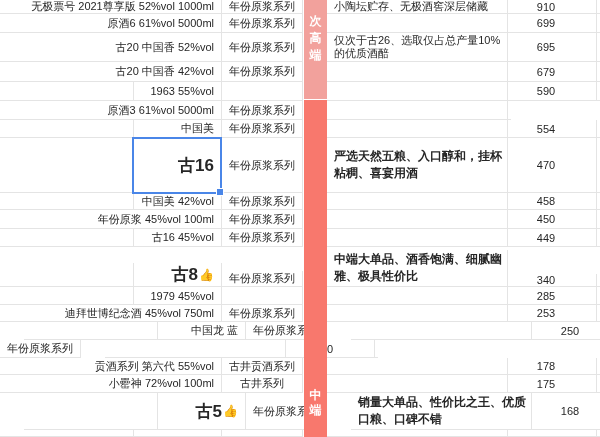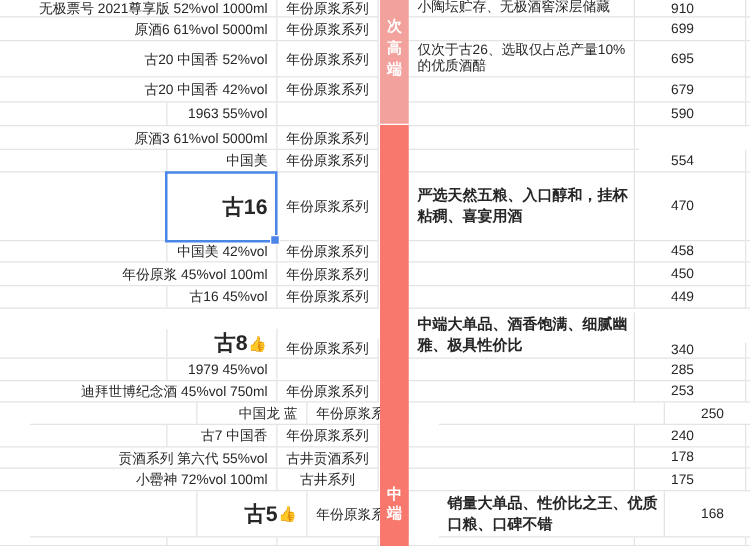--- a/index.html
+++ b/index.html
@@ -268,25 +268,20 @@
       </div>
       <div class="cell series">年份原浆系列</div>
       <div class="cell bandcol"></div>
       <div class="cell desc">
         <span></span>
       </div>
       <div class="cell price">250</div>
       <div class="cell endsliver"></div>
     </div>
       <div class="row fits" style="height: 18px;">
-      <div class="cell product">
-        <span class="colA"></span>
-        <span class="ptext">古7 中国香</span>
-
-      </div>
       <div class="cell series">年份原浆系列</div>
       <div class="cell bandcol"></div>
       <div class="cell desc">
         <span></span>
       </div>
       <div class="cell price">240</div>
       <div class="cell endsliver"></div>
     </div>
       <div class="row" style="height: 17px;">
       <div class="cell product">

